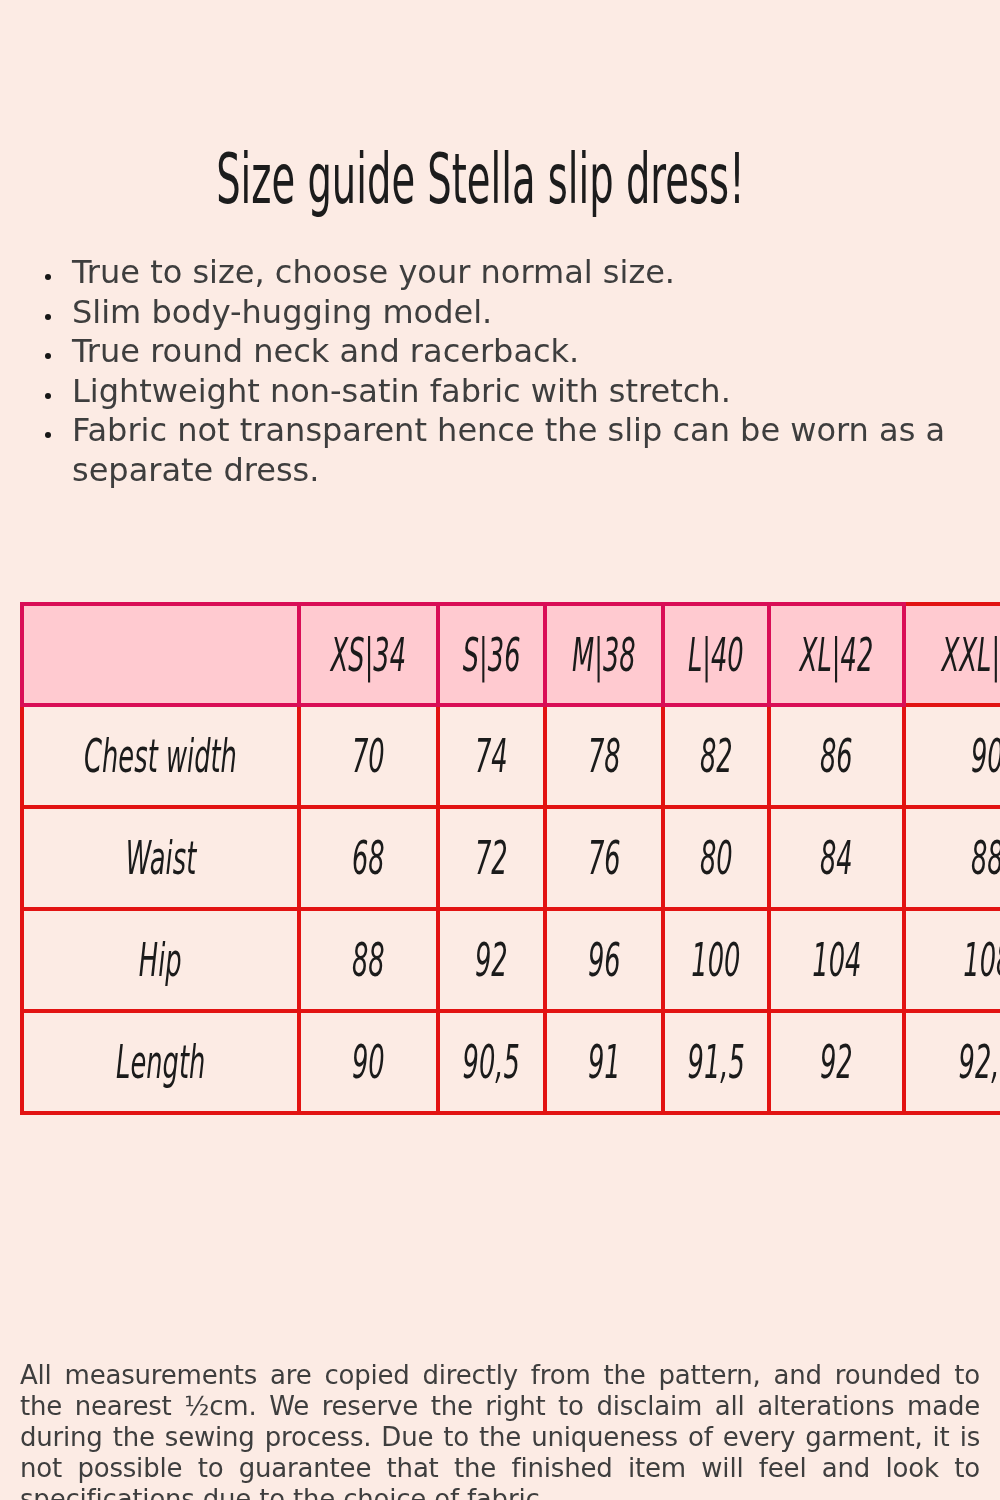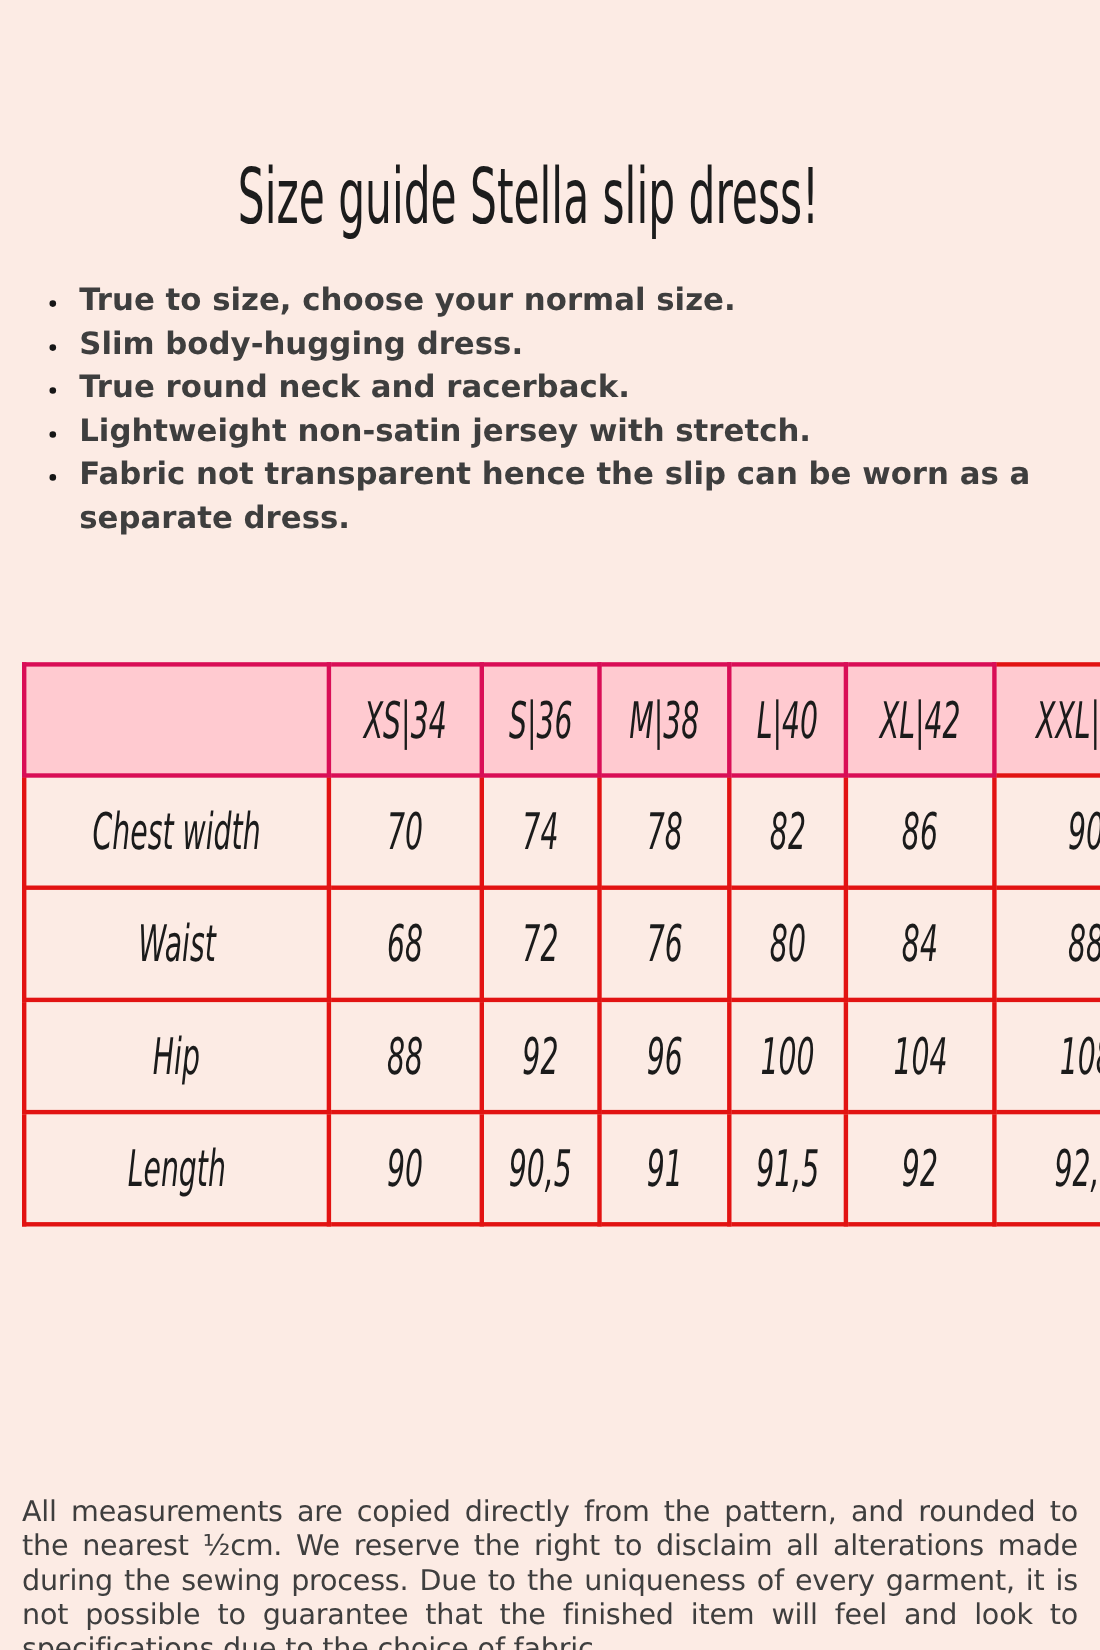--- a/index.html
+++ b/index.html
@@ -40,24 +40,24 @@
     letter-spacing:0;
     margin-top:44px;
   }
   .bullet-list{
     position:absolute;
     top:253px;
     left:42px;
     width:930px;
     list-style:disc;
     padding-left:22px;
-    font-size:28px;
+    font-size:32px;
     line-height:39.5px;
     color:var(--text-gray);
-    font-weight:700;
+    font-weight:400;
   }
   .bullet-list li{padding-left:8px;}
   .bullet-list li::marker{color:#161616;font-size:21px;}
   .size-table{
     position:absolute;
     top:602px;
     left:20px;
     border-collapse:collapse;
     table-layout:fixed;
   }
@@ -103,23 +103,23 @@
     color:var(--text-gray);
   }
 </style>
 </head>
 <body>
 
 <h1 class="page-title"><span class="cond">Size guide Stella slip dress!</span></h1>
 
 <ul class="bullet-list">
   <li>True to size, choose your normal size.</li>
-  <li>Slim body-hugging dress.</li>
+  <li>Slim body-hugging model.</li>
   <li>True round neck and racerback.</li>
-  <li>Lightweight non-satin jersey with stretch.</li>
+  <li>Lightweight non-satin fabric with stretch.</li>
   <li>Fabric not transparent hence the slip can be worn as a separate dress.</li>
 </ul>
 
 <table class="size-table">
   <colgroup>
     <col class="c-label">
       <col class="c-size">
       <col class="c-size">
       <col class="c-size">
       <col class="c-size">

